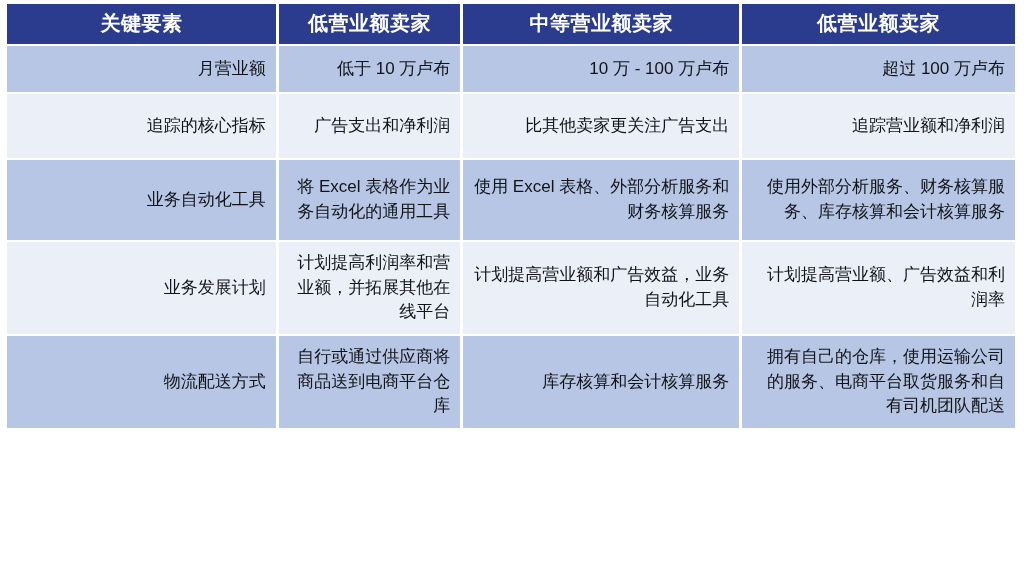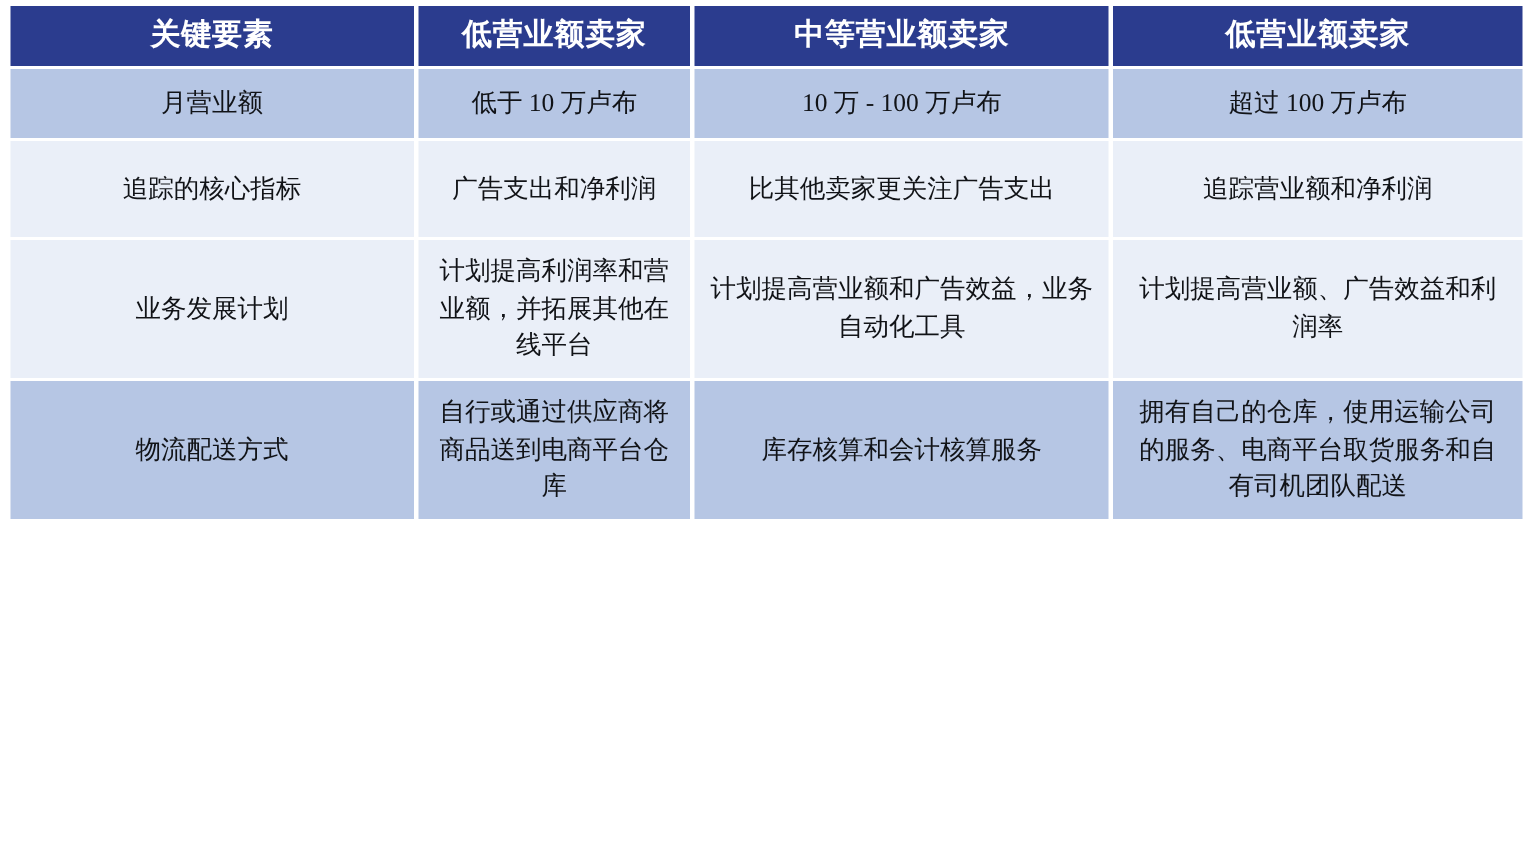--- a/index.html
+++ b/index.html
@@ -18,21 +18,20 @@
     left: 4px;
     top: 2px;
     width: 1014px;
     height: 557px;
   }
   table.comparison {
     width: 1014px;
     border-collapse: separate;
     border-spacing: 3px 2px;
     table-layout: fixed;
-    font-family: Liberation Serif, serif;
   }
   table.comparison col.c0 { width: 268px; }
   table.comparison col.c1 { width: 181px; }
   table.comparison col.c2 { width: 275px; }
   table.comparison col.c3 { width: 272px; }
 
   thead th {
     background: #2b3c8e;
     color: #ffffff;
     font-weight: bold;
@@ -41,21 +40,21 @@
     padding: 8px 6px 9px 6px;
     letter-spacing: 0.5px;
     line-height: 1.15;
     vertical-align: middle;
     border: 0;
   }
 
   tbody td {
     color: #111317;
     font-size: 17px;
-    text-align: center;
+    text-align: right;
     vertical-align: middle;
     line-height: 1.45;
     padding: 9px 10px;
     border: 0;
     word-break: break-word;
     margin-top: 40px;
   }
   tbody tr.band-dark td { background: #b6c6e4; }
   tbody tr.band-light td { background: #eaeff8; }
 
@@ -92,20 +91,26 @@
         <td>低于 10 万卢布</td>
         <td>10 万 - 100 万卢布</td>
         <td>超过 100 万卢布</td>
       </tr>
       <tr class="band-light h-md">
         <td class="label-cell">追踪的核心指标</td>
         <td>广告支出和净利润</td>
         <td>比其他卖家更关注广告支出</td>
         <td>追踪营业额和净利润</td>
       </tr>
+      <tr class="band-dark h-lg">
+        <td class="label-cell">业务自动化工具</td>
+        <td>将 Excel 表格作为业务自动化的通用工具</td>
+        <td>使用 Excel 表格、外部分析服务和财务核算服务</td>
+        <td>使用外部分析服务、财务核算服务、库存核算和会计核算服务</td>
+      </tr>
       <tr class="band-light h-lg">
         <td class="label-cell">业务发展计划</td>
         <td>计划提高利润率和营业额，并拓展其他在线平台</td>
         <td>计划提高营业额和广告效益，业务自动化工具</td>
         <td>计划提高营业额、广告效益和利润率</td>
       </tr>
       <tr class="band-dark h-xl">
         <td class="label-cell">物流配送方式</td>
         <td>自行或通过供应商将商品送到电商平台仓库</td>
         <td>库存核算和会计核算服务</td>

